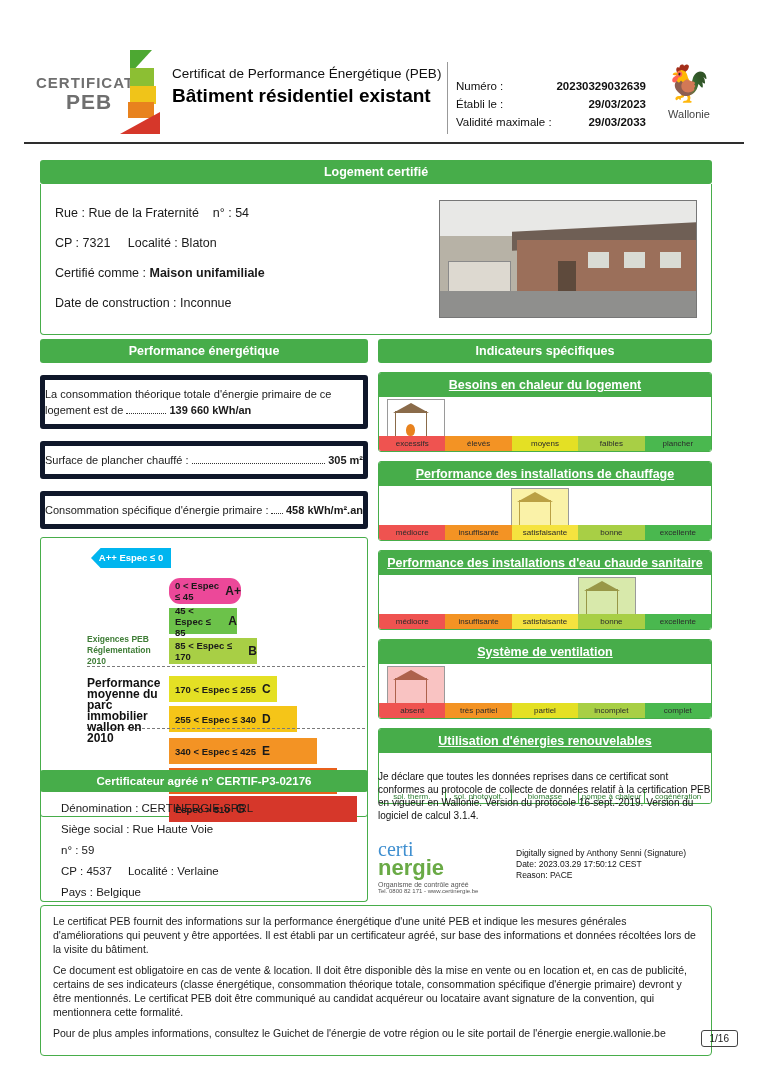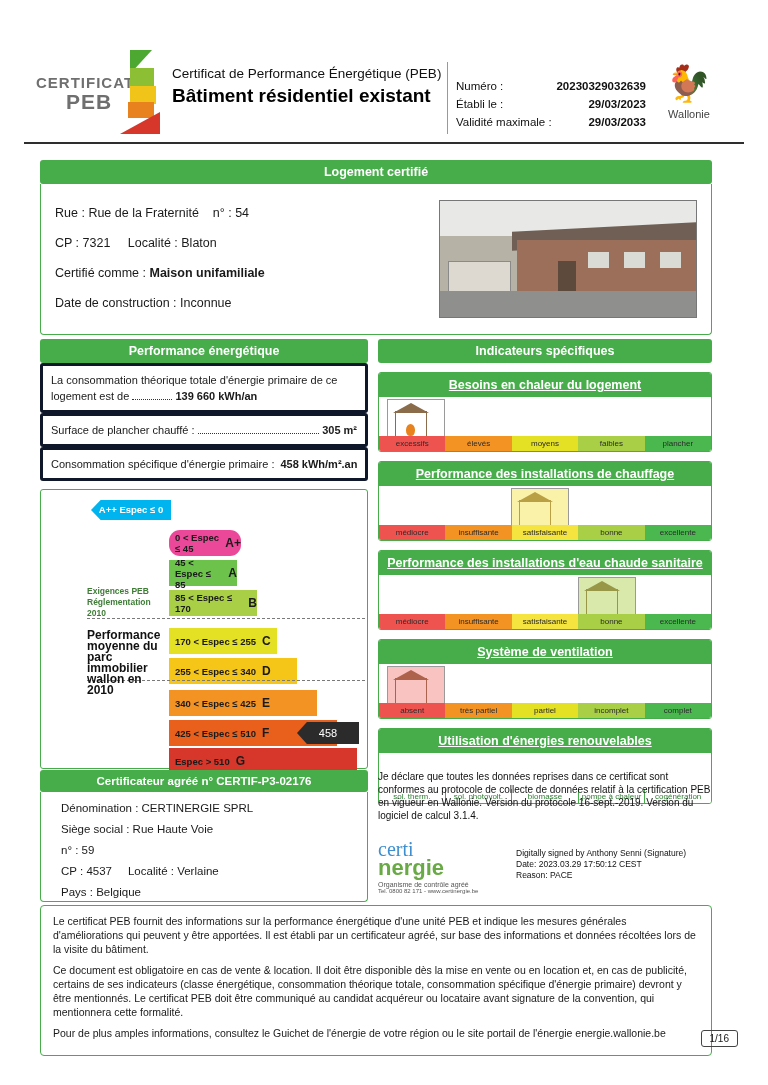--- a/index.html
+++ b/index.html
@@ -63,21 +63,21 @@
   .photo .road{position:absolute;left:0;bottom:0;width:100%;height:22%;background:#8f8f8d;}
   .photo .door{position:absolute;left:46%;top:52%;width:7%;height:26%;background:#5e4a3c;}
   .photo .win1{position:absolute;left:58%;top:44%;width:8%;height:14%;background:#d9dbd4;}
   .photo .win2{position:absolute;left:72%;top:44%;width:8%;height:14%;background:#d9dbd4;}
   .photo .win3{position:absolute;left:86%;top:44%;width:8%;height:14%;background:#d9dbd4;}
 
   
   .col-left{position:absolute;left:40px;top:339px;width:328px;}
   .col-right{position:absolute;left:378px;top:339px;width:334px;}
 
-  .mini-box{border:3px solid #0f172a;border-radius:3px;font-size:11px;padding:6px 8px;margin-top:0;line-height:16px;}
+  .mini-box{border:5px solid #0f172a;border-radius:3px;font-size:11px;padding:6px 0;margin-top:12px;line-height:16px;}
   .dotline{display:flex;justify-content:space-between;align-items:baseline;}
   .dotline .lbl{white-space:nowrap;}
   .dotline .val{font-weight:bold;white-space:nowrap;}
   .dots{flex:1;border-bottom:1.5px dotted #333;margin:0 3px 3px 3px;}
 
   
   .scale-box{position:relative;border:1px solid #47ad4a;border-radius:3px;margin-top:8px;height:278px;}
   .aplus{position:absolute;left:50px;top:10px;width:80px;height:20px;background:#00b5ef;
          color:#fff;font-size:9.5px;font-weight:bold;line-height:20px;text-align:center;
          clip-path:polygon(0 50%,12% 0,100% 0,100% 100%,12% 100%);}

